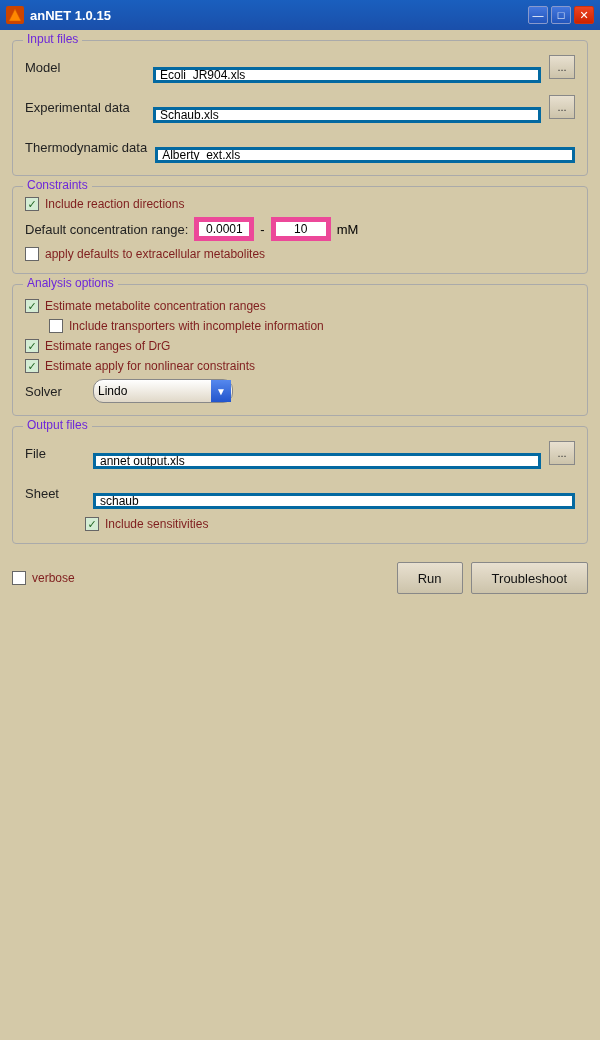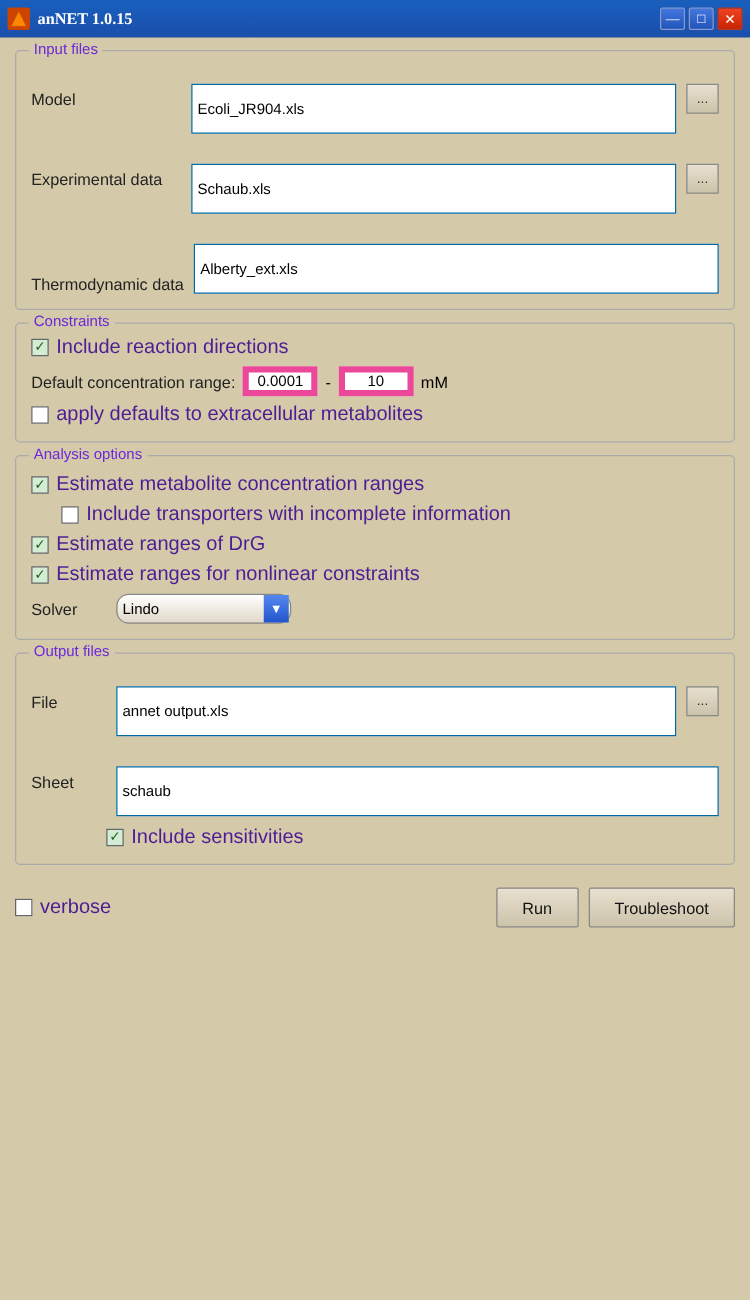--- a/index.html
+++ b/index.html
@@ -13,21 +13,20 @@
       overflow: hidden;
     }
 
     .title-bar {
       background: linear-gradient(to bottom, #1a5fbe 0%, #1a4faa 100%);
       display: flex;
       align-items: center;
       justify-content: space-between;
       padding: 4px 6px;
       height: 30px;
-      font-family: Liberation Serif, serif;
     }
 
     .title-bar-left {
       display: flex;
       align-items: center;
       gap: 6px;
       color: white;
       font-weight: bold;
       font-size: 13px;
     }
@@ -98,37 +97,36 @@
 
     .form-row {
       display: flex;
       align-items: center;
       gap: 8px;
       margin-bottom: 8px;
     }
 
     .form-row:last-child {
       margin-bottom: 0;
-      align-items: flex-end;
     }
 
     .label {
       color: #222;
       min-width: 120px;
       font-size: 13px;
     }
 
     .label-narrow {
       min-width: 60px;
     }
 
     .text-input {
       flex: 1;
-      height: 40px;
-      border: 1px solid #0369a1;
+      height: 16px;
+      border: 3px solid #0369a1;
       background: white;
       padding: 2px 4px;
       font-size: 12px;
       font-family: inherit;
       margin-top: 16px;
     }
 
     .browse-btn {
       width: 26px;
       height: 24px;
@@ -175,22 +173,22 @@
     }
 
     .cb.checked::after {
       content: '✓';
       font-size: 11px;
       color: #226622;
       line-height: 1;
     }
 
     .cb-label {
-      font-size: 16px;
-      color: #4c1d95;
+      font-size: 12px;
+      color: #7f1d1d;
     }
 
     .conc-row {
       display: flex;
       align-items: center;
       gap: 6px;
       margin-bottom: 6px;
     }
 
     .conc-input {
@@ -358,21 +356,21 @@
       <span class="cb-label">Include transporters with incomplete information</span>
     </div>
 
     <div class="checkbox-row">
       <div class="cb checked"></div>
       <span class="cb-label">Estimate ranges of DrG</span>
     </div>
 
     <div class="checkbox-row">
       <div class="cb checked"></div>
-      <span class="cb-label">Estimate ranges for nonlinear constraints</span>
+      <span class="cb-label">Estimate apply for nonlinear constraints</span>
     </div>
 
     <div class="solver-row">
       <span class="label label-narrow">Solver</span>
       <div class="select-wrapper">
         <select class="solver-select" style="padding-right: 24px; min-width: 140px; border-radius: 10px;">
           <option>Lindo</option>
           <option>GLPK</option>
           <option>CPLEX</option>
         </select>

